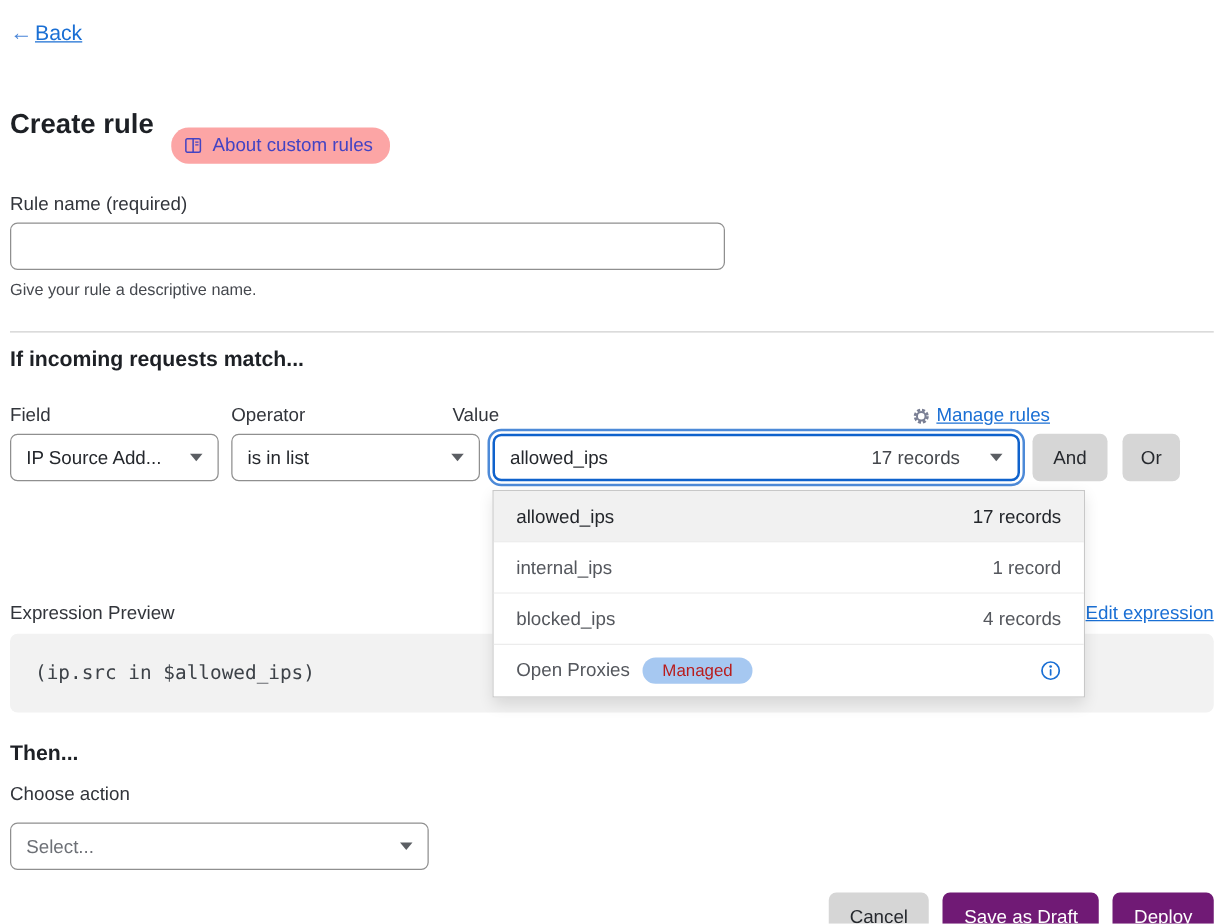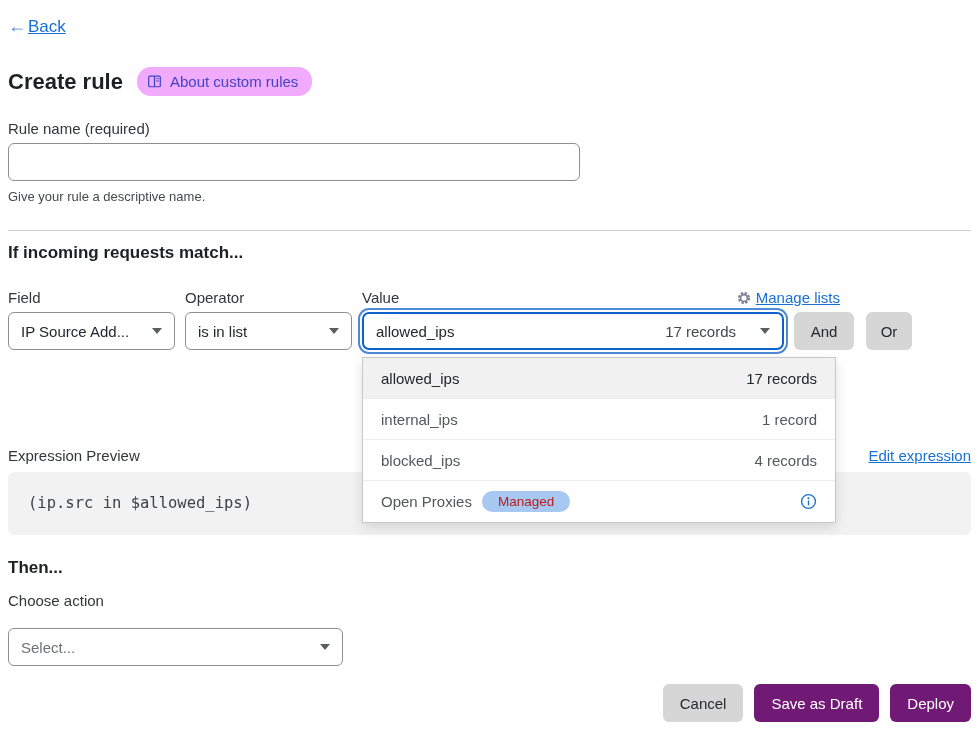--- a/index.html
+++ b/index.html
@@ -8,21 +8,21 @@
   .page { position: relative; width: 979px; height: 739px; padding: 16px 8px 0 8px; overflow: hidden; background: #fff; }
 
   
   .back-link { display: inline-flex; align-items: center; gap: 2px; color: #1a6fd4; font-size: 17px; text-decoration: none; cursor: pointer; }
   .back-link .arrow { color: #4a86d8; font-size: 18px; text-decoration: none; }
   .back-link .back-text { text-decoration: underline; }
 
   
   .title-row { display: flex; align-items: center; gap: 14px; margin-top: 30px; }
   .page-title { font-size: 22px; font-weight: 700; color: #1d2025; }
-  .about-badge { display: inline-flex; gap: 8px; background: #f0abfc; color: #4343c3; font-size: 15px; padding: 6px 14px 6px 10px; border-radius: 14px; cursor: pointer; }
+  .about-badge { display: inline-flex; gap: 8px; background: #fca5a5; color: #4343c3; font-size: 15px; padding: 6px 14px 6px 10px; border-radius: 14px; cursor: pointer; margin-top: 35px; }
 
   
   .field-label { display: block; margin-top: 24px; font-size: 15px; color: #32353b; }
   .text-input { margin-top: 6px; width: 572px; height: 38px; border: 1px solid #8f8f8f; border-radius: 6px; font-size: 15px; padding: 0 12px; color: #24272c; font-family: "Liberation Sans", sans-serif; }
   .helper-text { margin-top: 8px; font-size: 13px; color: #45484e; }
 
   .divider { margin-top: 26px; border: none; border-top: 1px solid #cfcfcf; }
 
   .section-heading { margin-top: 12px; font-size: 17px; font-weight: 700; color: #1d2025; }
 
@@ -31,21 +31,21 @@
   .col-field { width: 167px; margin-right: 10px; }
   .col-operator { width: 167px; margin-right: 10px; }
   .col-value { width: 478px; display: flex; justify-content: space-between; align-items: center; }
   .manage-lists { display: inline-flex; align-items: center; gap: 5px; color: #1a6fd4; font-size: 15px; cursor: pointer; }
   .manage-lists .link-text { text-decoration: underline; }
 
   
   .cond-row { display: flex; margin-top: 6px; align-items: flex-start; }
   .select-box { height: 38px; border: 1px solid #8f8f8f; border-radius: 6px; background: #fff; display: flex; align-items: center; justify-content: space-between; padding: 0 12px; font-size: 15px; color: #24272c; cursor: pointer; }
   .select-field { width: 167px; margin-right: 10px; }
-  .select-operator { width: 167px; margin-right: 10px; }
+  .select-operator { width: 199px; margin-right: 10px; }
   .caret { width: 0; height: 0; border-left: 5px solid transparent; border-right: 5px solid transparent; border-top: 6px solid #5b5e63; flex: 0 0 auto; margin-left: 10px; }
 
   .value-col { position: relative; width: 422px; margin-right: 9px; }
   .combobox { height: 38px; border: 2px solid #0f62cc; border-radius: 7px; outline: 2px solid #4d8ad8; outline-offset: 2px; background: #fff; display: flex; align-items: center; padding: 0 12px; font-size: 15px; cursor: pointer; }
   .combobox .combo-name { flex: 1; color: #24272c; }
   .combobox .combo-records { color: #44474c; margin-right: 14px; }
 
   .gray-btn { height: 38px; background: #d6d6d6; border: none; border-radius: 6px; font-size: 15px; color: #26292e; font-family: "Liberation Sans", sans-serif; cursor: pointer; }
   .and-btn { width: 60px; margin-left: 1px; }
   .or-btn { width: 46px; margin-left: 12px; }
@@ -60,21 +60,21 @@
 
   
   .expr-header { display: flex; justify-content: space-between; align-items: flex-end; margin-top: 97px; }
   .expr-label { font-size: 15px; color: #32353b; }
   .edit-expr { font-size: 15px; color: #1a6fd4; text-decoration: underline; cursor: pointer; }
   .code-box { margin-top: 8px; background: #f2f2f2; border-radius: 6px; padding: 22px 20px; font-family: "Liberation Mono", "DejaVu Sans Mono", monospace; font-size: 15.5px; color: #3d4248; }
 
   
   .then-heading { margin-top: 23px; }
   .action-label { margin-top: 14px; }
-  .select-action { width: 335px; margin-top: 19px; }
+  .select-action { width: 335px; margin-top: 14px; }
   .placeholder { color: #6d7076; }
 
   
   .footer { display: flex; justify-content: flex-end; align-items: center; gap: 11px; margin-top: 18px; }
   .blue-btn { height: 38px; background: #701a75; color: #fff; border: none; border-radius: 6px; font-size: 15px; padding: 0 17px; font-family: "Liberation Sans", sans-serif; cursor: pointer; }
   .cancel-btn { padding: 0 17px; }
 
   .icon { display: inline-flex; align-items: center; }
 </style>
 </head>
@@ -115,21 +115,21 @@
     <span class="col-operator">Operator</span>
     <span class="col-value">
       <span>Value</span>
       <span class="manage-lists">
         <span class="icon">
           <svg width="14" height="14" viewBox="0 0 16 16">
               <circle cx="8" cy="8" r="5.6" fill="none" stroke="#7a7f94" stroke-width="2.6" stroke-dasharray="2.7 1.7"></circle>
               <circle cx="8" cy="8" r="3.9" fill="none" stroke="#7a7f94" stroke-width="1.8"></circle>
             </svg>
         </span>
-        <span class="link-text">Manage lists</span>
+        <span class="link-text">Manage rules</span>
       </span>
     </span>
   </div>
 
   <div class="cond-row">
     <div class="select-box select-field">
       <span>IP Source Add...</span>
       <span class="caret"></span>
     </div>
     <div class="select-box select-operator">

